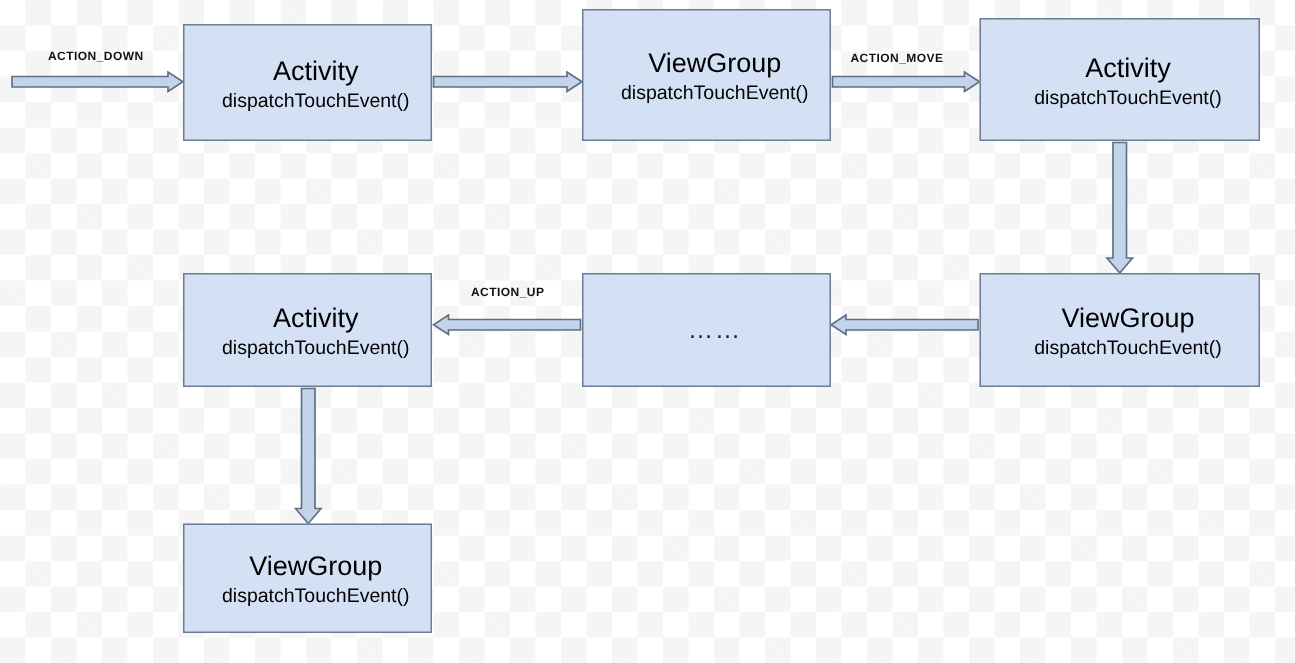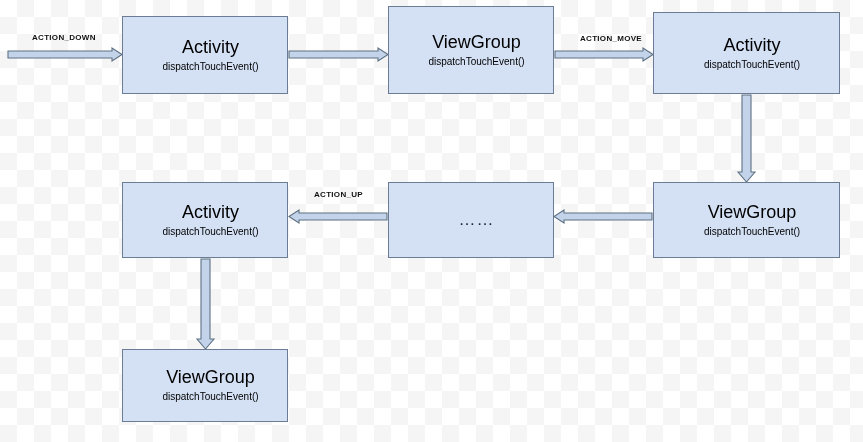--- a/index.html
+++ b/index.html
@@ -44,21 +44,21 @@
     color: #000000;
     z-index: 2;
     padding-left: 11px;
   }
   .node-title {
     font-size: 18px;
     line-height: 22px;
     white-space: nowrap;
   }
   .node-sub {
-    font-size: 10px;
+    font-size: 13px;
     line-height: 17px;
     white-space: nowrap;
   }
   .node-dots {
     font-size: 17px;
     letter-spacing: 1px;
     line-height: 20px;
     color: #12263f;
   }
   .edge-label {
@@ -137,17 +137,17 @@
     <div class="node-sub">dispatchTouchEvent()</div>
   </div>
 
   <div class="node" style="left:122px; top:349px; width:166px; height:73px;">
     <div class="node-title">ViewGroup</div>
     <div class="node-sub">dispatchTouchEvent()</div>
   </div>
 
   <div class="edge-label" style="left:32px; top:33px;">ACTION_DOWN</div>
 
-  <div class="edge-label" style="left:580px; top:34px;">ACTION_MOVE</div>
+  <div class="edge-label" style="left:567px; top:34px;">ACTION_MOVE</div>
 
   <div class="edge-label" style="left:314px; top:190px;">ACTION_UP</div>
 
 </div>
 
 </body></html>

